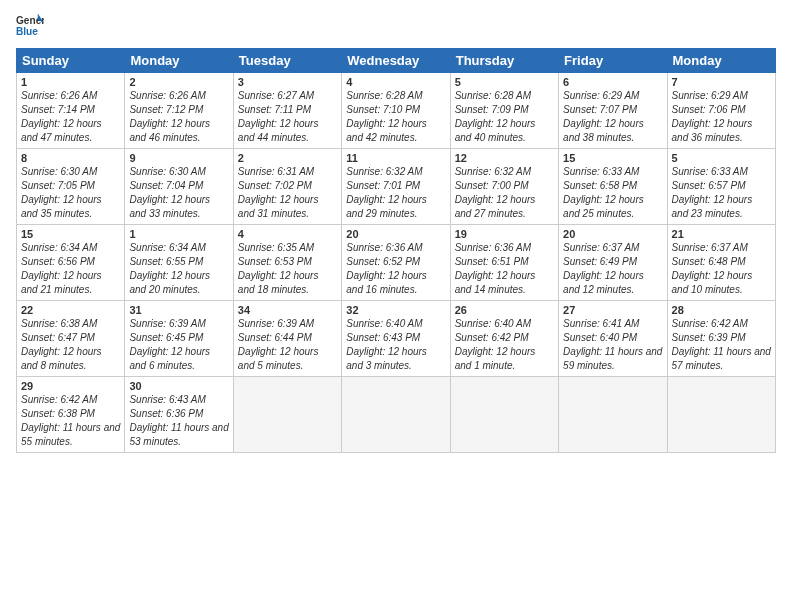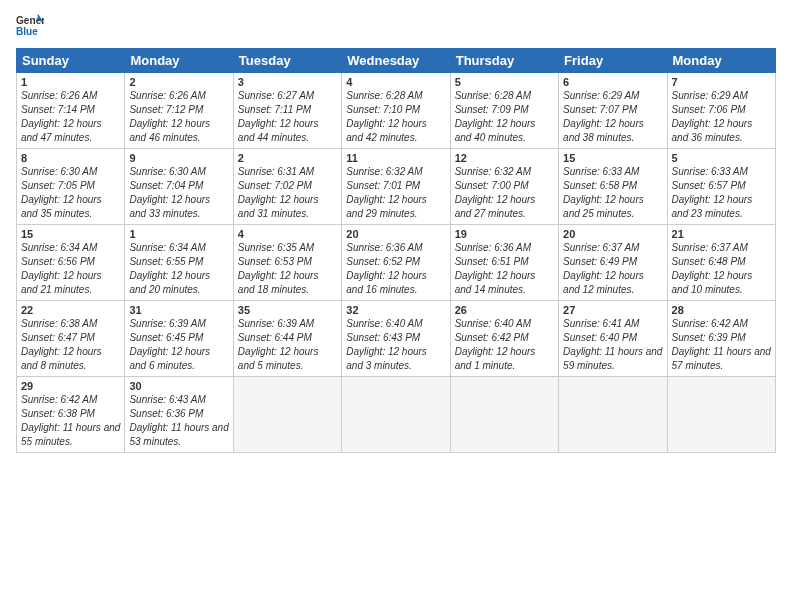--- a/index.html
+++ b/index.html
@@ -299,21 +299,21 @@
           </td>
           <td>
             <span class="day-num">31</span>
         <div class="day-info">
           Sunrise: 6:39 AM<br>
           Sunset: 6:45 PM<br>
           Daylight: 12 hours and 6 minutes.
         </div>
           </td>
           <td>
-            <span class="day-num">35</span>
+            <span class="day-num">34</span>
         <div class="day-info">
           Sunrise: 6:39 AM<br>
           Sunset: 6:44 PM<br>
           Daylight: 12 hours and 5 minutes.
         </div>
           </td>
           <td>
             <span class="day-num">32</span>
         <div class="day-info">
           Sunrise: 6:40 AM<br>

